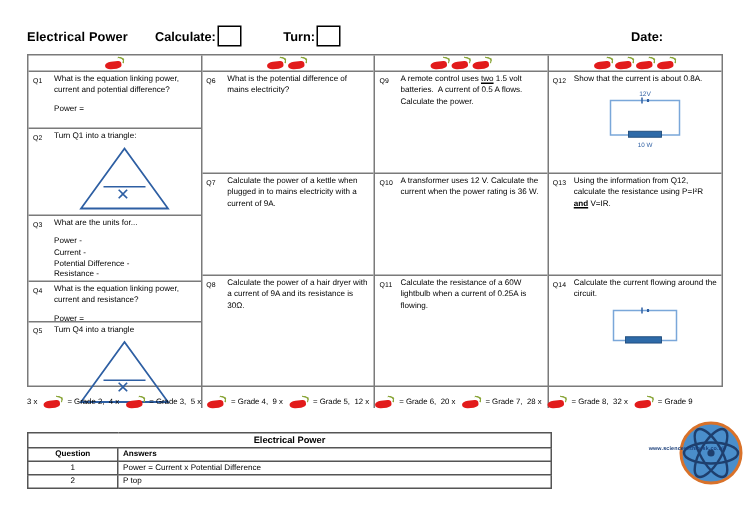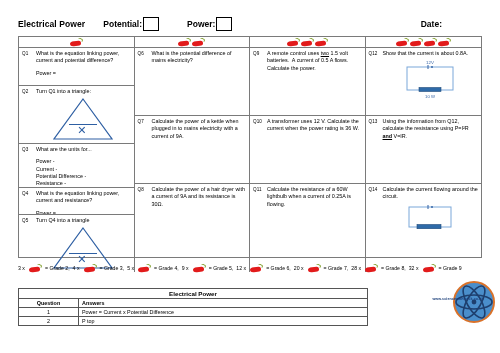--- a/index.html
+++ b/index.html
@@ -139,23 +139,23 @@
     letter-spacing: .1px;
   }
 </style>
 </head>
 <body>
 
 <div class="page">
 
   <div class="hdr">
     <span class="hdr-title">Electrical Power</span>
-    <span class="hdr-chillies-label">Potential:</span>
+    <span class="hdr-chillies-label">Calculate:</span>
     <span class="hdr-box"></span>
-    <span class="hdr-grade-label">Power:</span>
+    <span class="hdr-grade-label">Turn:</span>
     <span class="hdr-box"></span>
     <span class="hdr-date">Date:</span>
   </div>
 
   <div class="grid">
 
     <div class="col">
       <div class="chilli-bar">
         <span class="chilli">
             <span class="body"></span>

